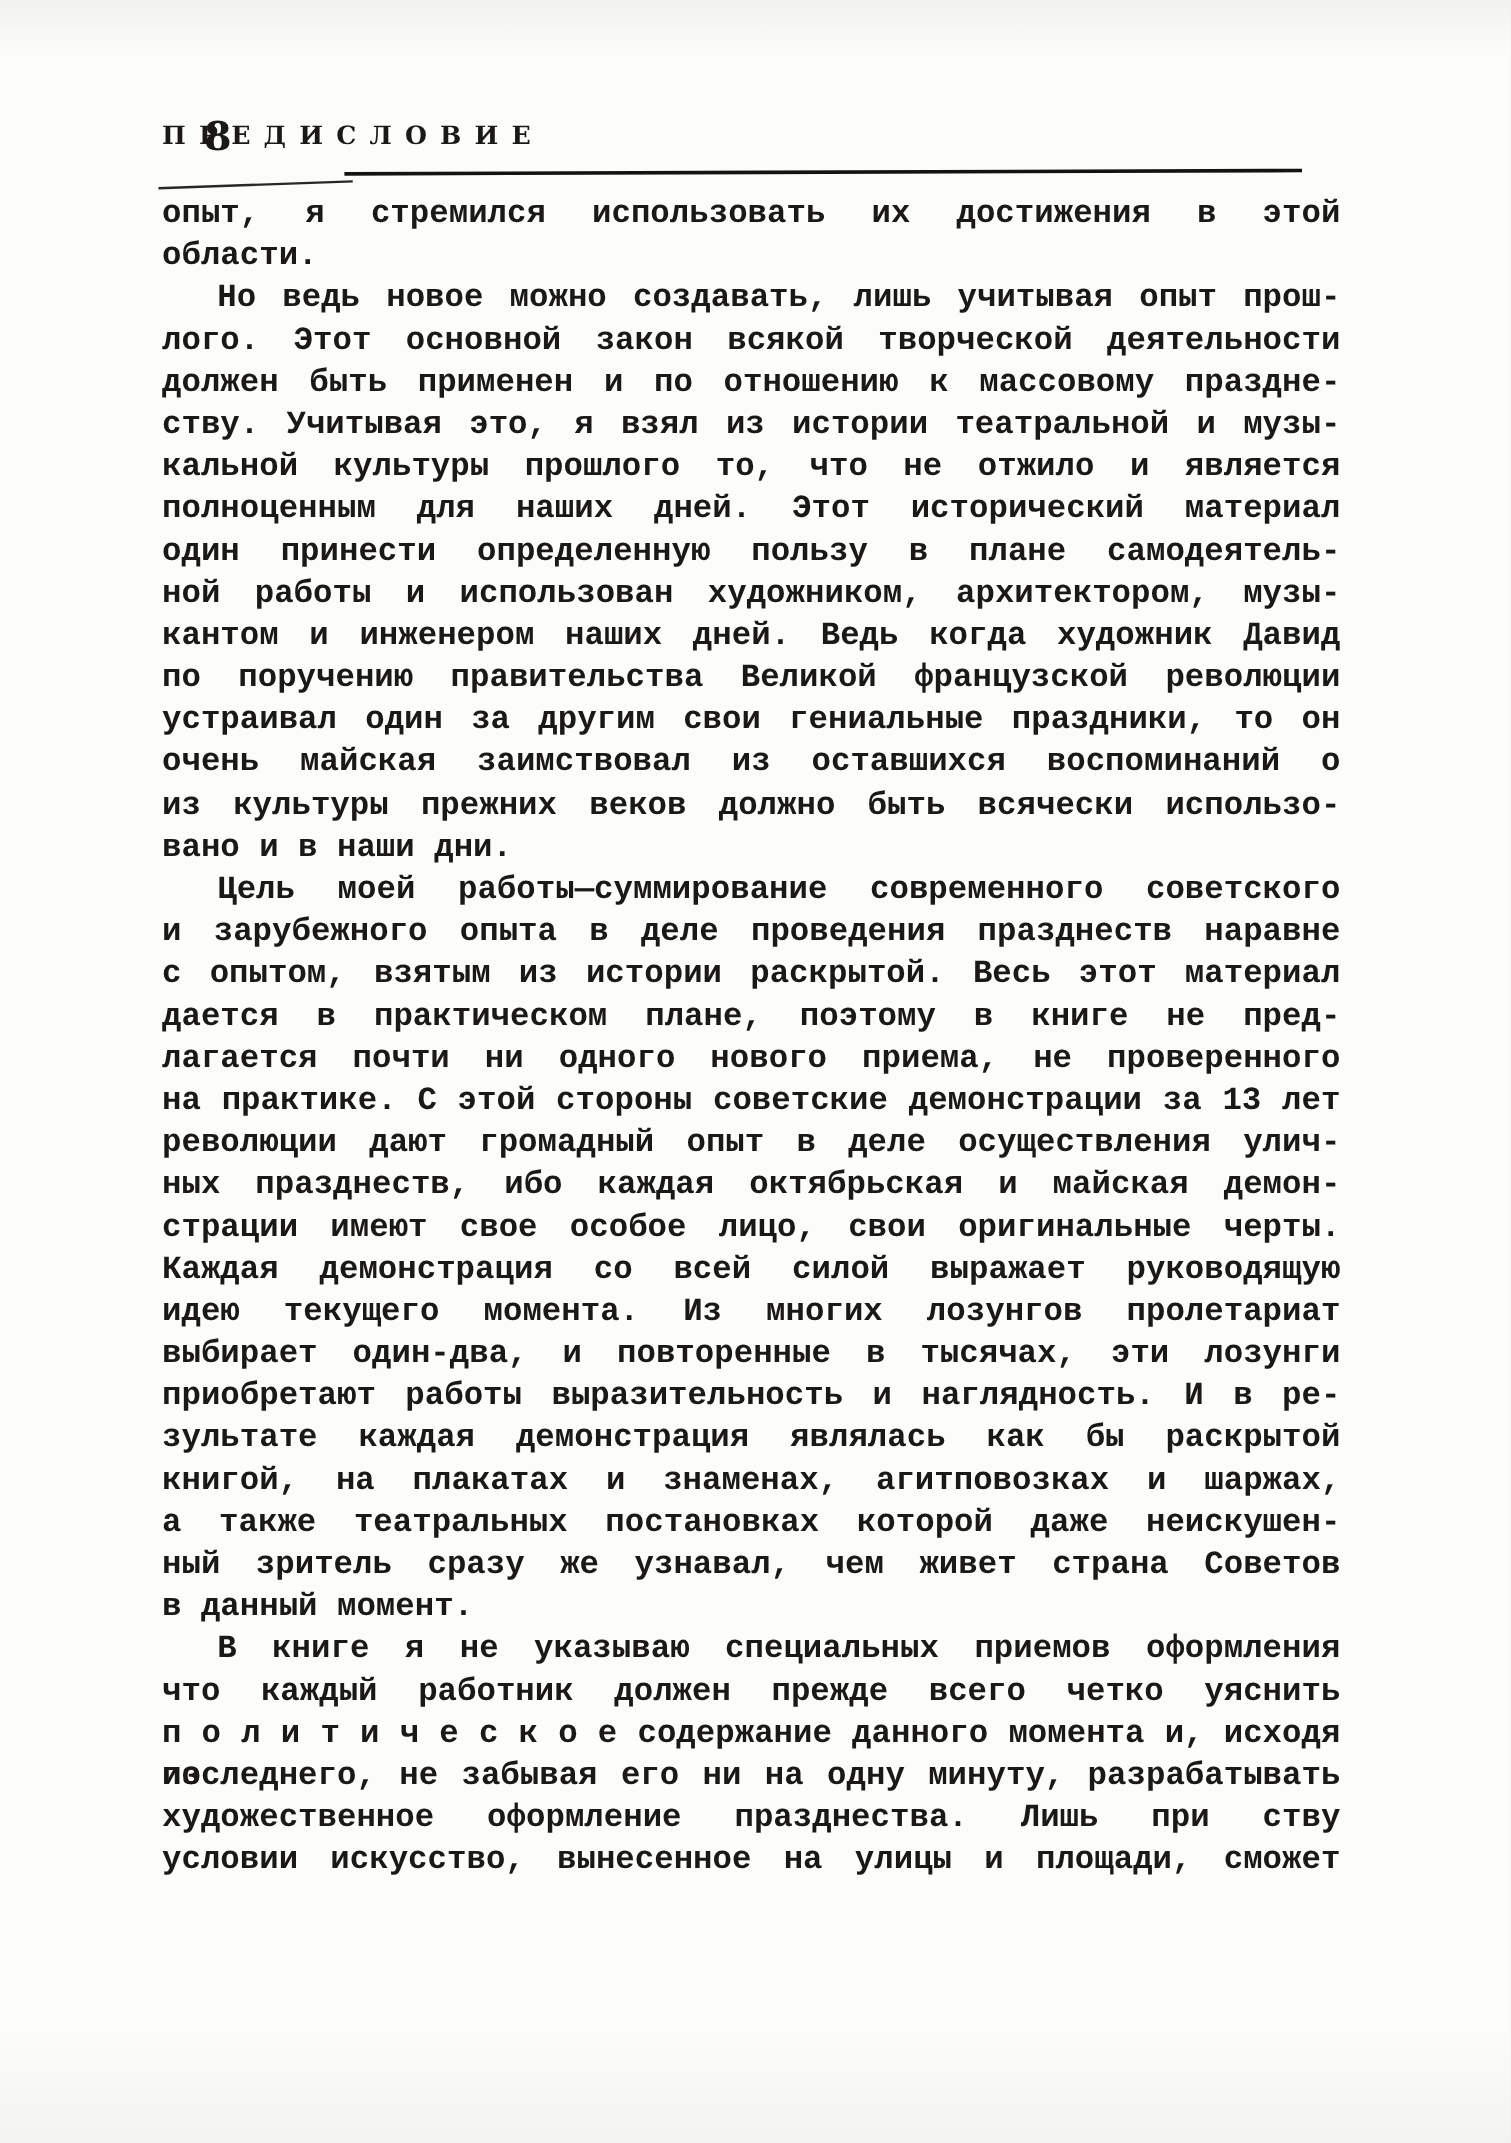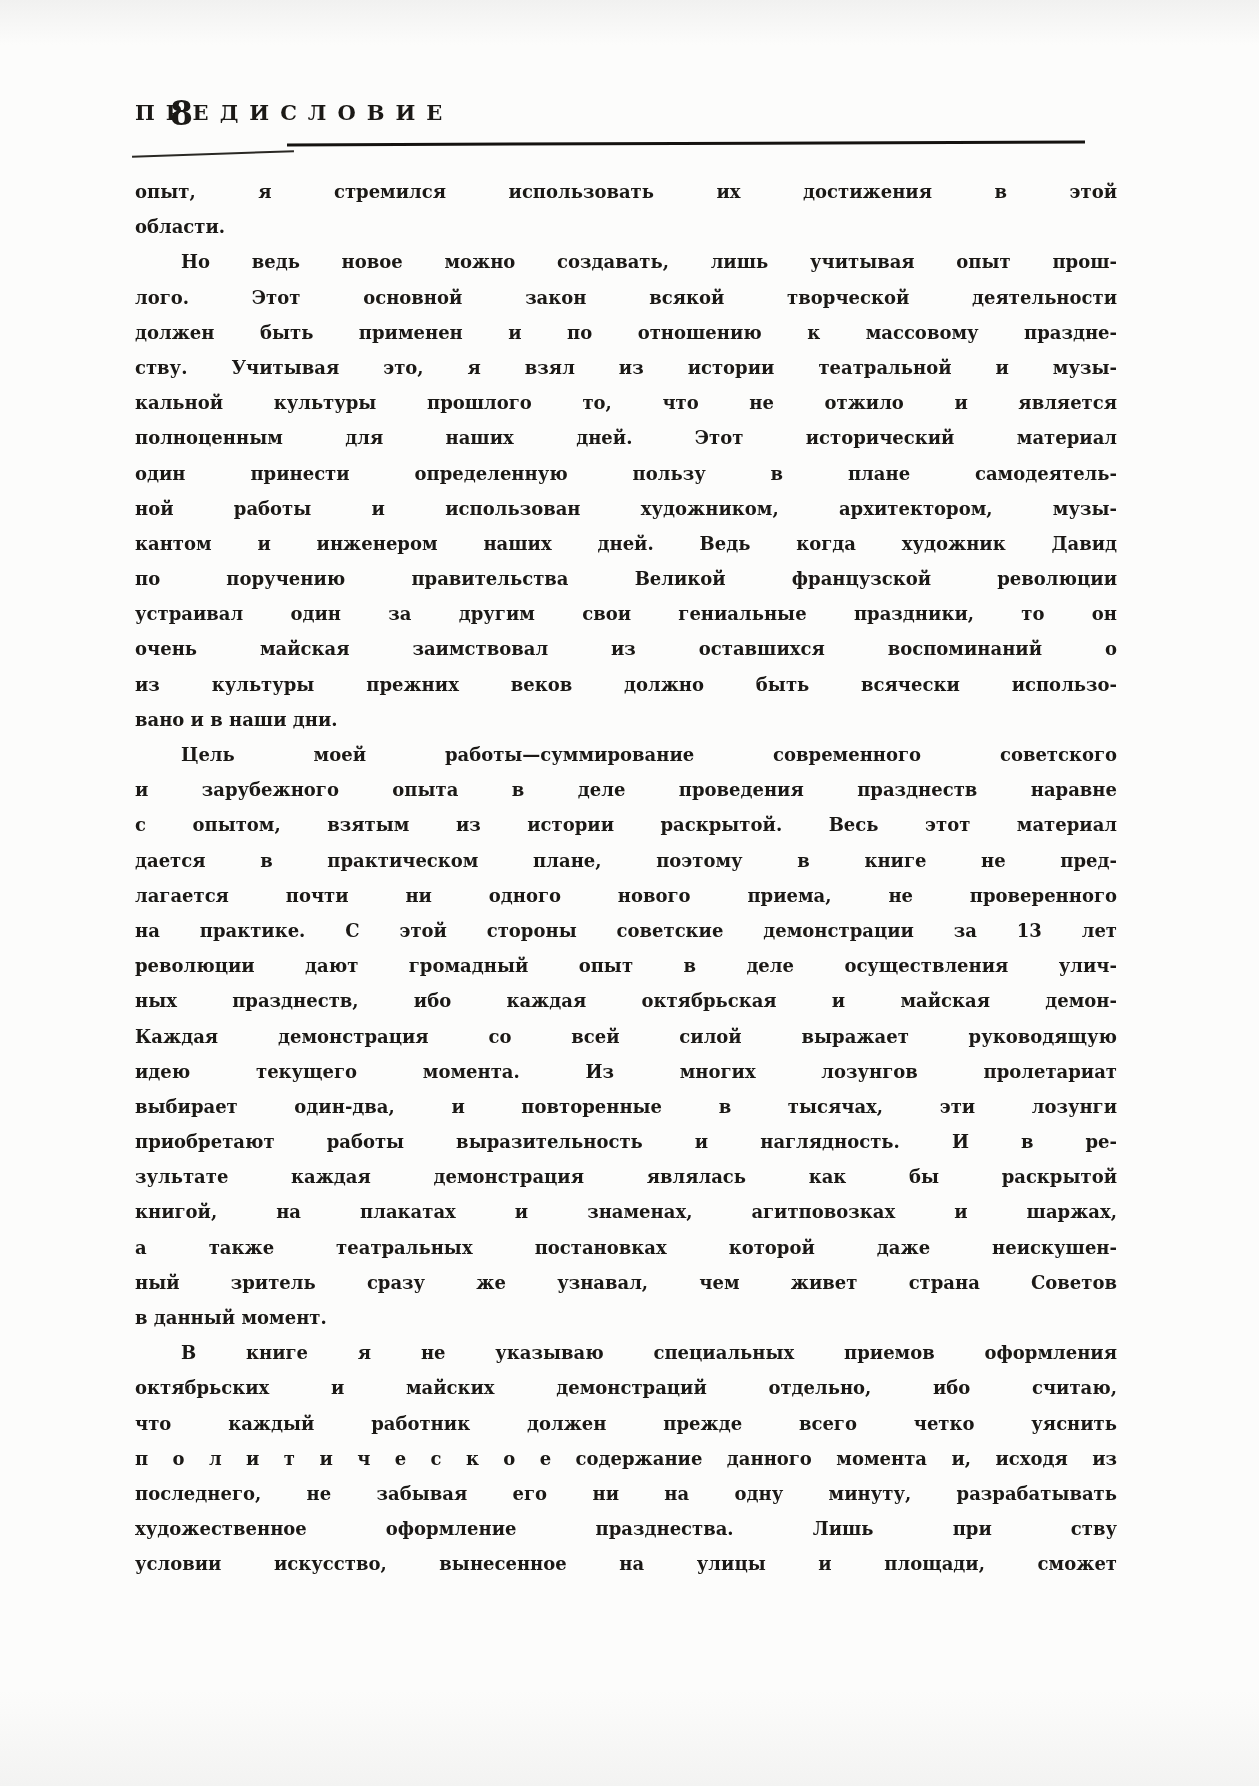--- a/index.html
+++ b/index.html
@@ -51,25 +51,26 @@
     left: 132px;
     top: 153px;
     width: 162px;
     height: 2px;
     background: #2a2824;
     transform: rotate(-2deg);
   }
   .text-block {
     position: absolute;
     left: 135px;
-    top: 174px;
+    top: 162px;
     width: 982px;
-    font-size: 18px;
+    font-size: 27px;
     font-weight: 700;
     line-height: 35.2px;
+    font-family: Liberation Mono, monospace;
   }
   .paragraph { margin: 0; padding: 0; }
   .line {
     text-align: justify;
     text-align-last: justify;
     height: 35.2px;
     overflow: visible;
   }
   .line.first-indent { padding-left: 46px; }
   .line.para-end { text-align-last: left; }
@@ -109,33 +110,33 @@
       </div>
       <div class="paragraph">
         <div class="line first-indent">Цель моей работы—суммирование современного советского</div>
         <div class="line">и зарубежного опыта в деле проведения празднеств наравне</div>
         <div class="line">с опытом, взятым из истории раскрытой. Весь этот материал</div>
         <div class="line">дается в практическом плане, поэтому в книге не пред-</div>
         <div class="line">лагается почти ни одного нового приема, не проверенного</div>
         <div class="line">на практике. С этой стороны советские демонстрации за 13 лет</div>
         <div class="line">революции дают громадный опыт в деле осуществления улич-</div>
         <div class="line">ных празднеств, ибо каждая октябрьская и майская демон-</div>
+        <div class="line">страции имеют свое особое лицо, свои оригинальные черты.</div>
         <div class="line">Каждая демонстрация со всей силой выражает руководящую</div>
         <div class="line">идею текущего момента. Из многих лозунгов пролетариат</div>
         <div class="line">выбирает один-два, и повторенные в тысячах, эти лозунги</div>
         <div class="line">приобретают работы выразительность и наглядность. И в ре-</div>
         <div class="line">зультате каждая демонстрация являлась как бы раскрытой</div>
         <div class="line">книгой, на плакатах и знаменах, агитповозках и шаржах,</div>
         <div class="line">а также театральных постановках которой даже неискушен-</div>
         <div class="line">ный зритель сразу же узнавал, чем живет страна Советов</div>
         <div class="line para-end">в данный момент.</div>
       </div>
       <div class="paragraph">
         <div class="line first-indent">В книге я не указываю специальных приемов оформления</div>
-        <div class="line">октябрьских и майских демонстраций отдельно, ибо считаю,</div>
         <div class="line">что каждый работник должен прежде всего четко уяснить</div>
         <div class="line">п о л и т и ч е с к о е содержание данного момента и, исходя из</div>
         <div class="line">последнего, не забывая его ни на одну минуту, разрабатывать</div>
         <div class="line">художественное оформление празднества. Лишь при ству</div>
         <div class="line">условии искусство, вынесенное на улицы и площади, сможет</div>
       </div>
     </div>
 
 </div>
 

